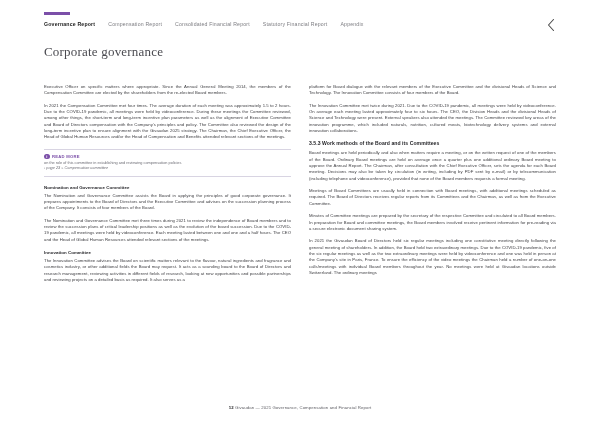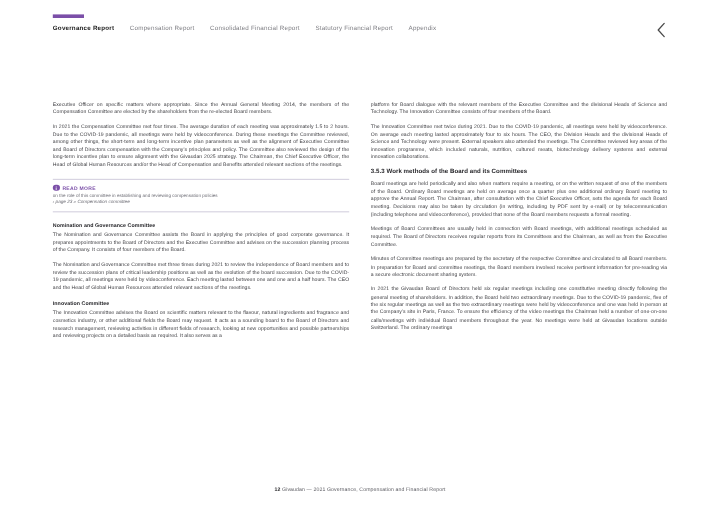--- a/index.html
+++ b/index.html
@@ -167,20 +167,21 @@
       <span class="navitem">Statutory Financial Report</span>
       <span class="navitem">Appendix</span>
     </div>
     <div class="back-chevron">
       <svg viewBox="0 0 10 14" width="10" height="14" aria-hidden="true">
         <polyline points="7.5,1.5 2.5,7 7.5,12.5" fill="none" stroke="#4b4b4b" stroke-width="1.1" stroke-linecap="round" stroke-linejoin="round"></polyline>
       </svg>
     </div>
   </div>
 
+  <div class="page-title">Corporate governance</div>
 
   <div class="content">
 
     <div class="col">
       <p class="body">Executive Officer on specific matters where appropriate. Since the Annual General Meeting 2014, the members of the Compensation Committee are elected by the shareholders from the re-elected Board members.</p>
       <p class="body">In 2021 the Compensation Committee met four times. The average duration of each meeting was approximately 1.5 to 2 hours. Due to the COVID-19 pandemic, all meetings were held by videoconference. During these meetings the Committee reviewed, among other things, the short-term and long-term incentive plan parameters as well as the alignment of Executive Committee and Board of Directors compensation with the Company's principles and policy. The Committee also reviewed the design of the long-term incentive plan to ensure alignment with the Givaudan 2025 strategy. The Chairman, the Chief Executive Officer, the Head of Global Human Resources and/or the Head of Compensation and Benefits attended relevant sections of the meetings.</p>
 
       <div class="readmore">
         <div class="readmore-head">
           <span class="rm-icon">i</span>

